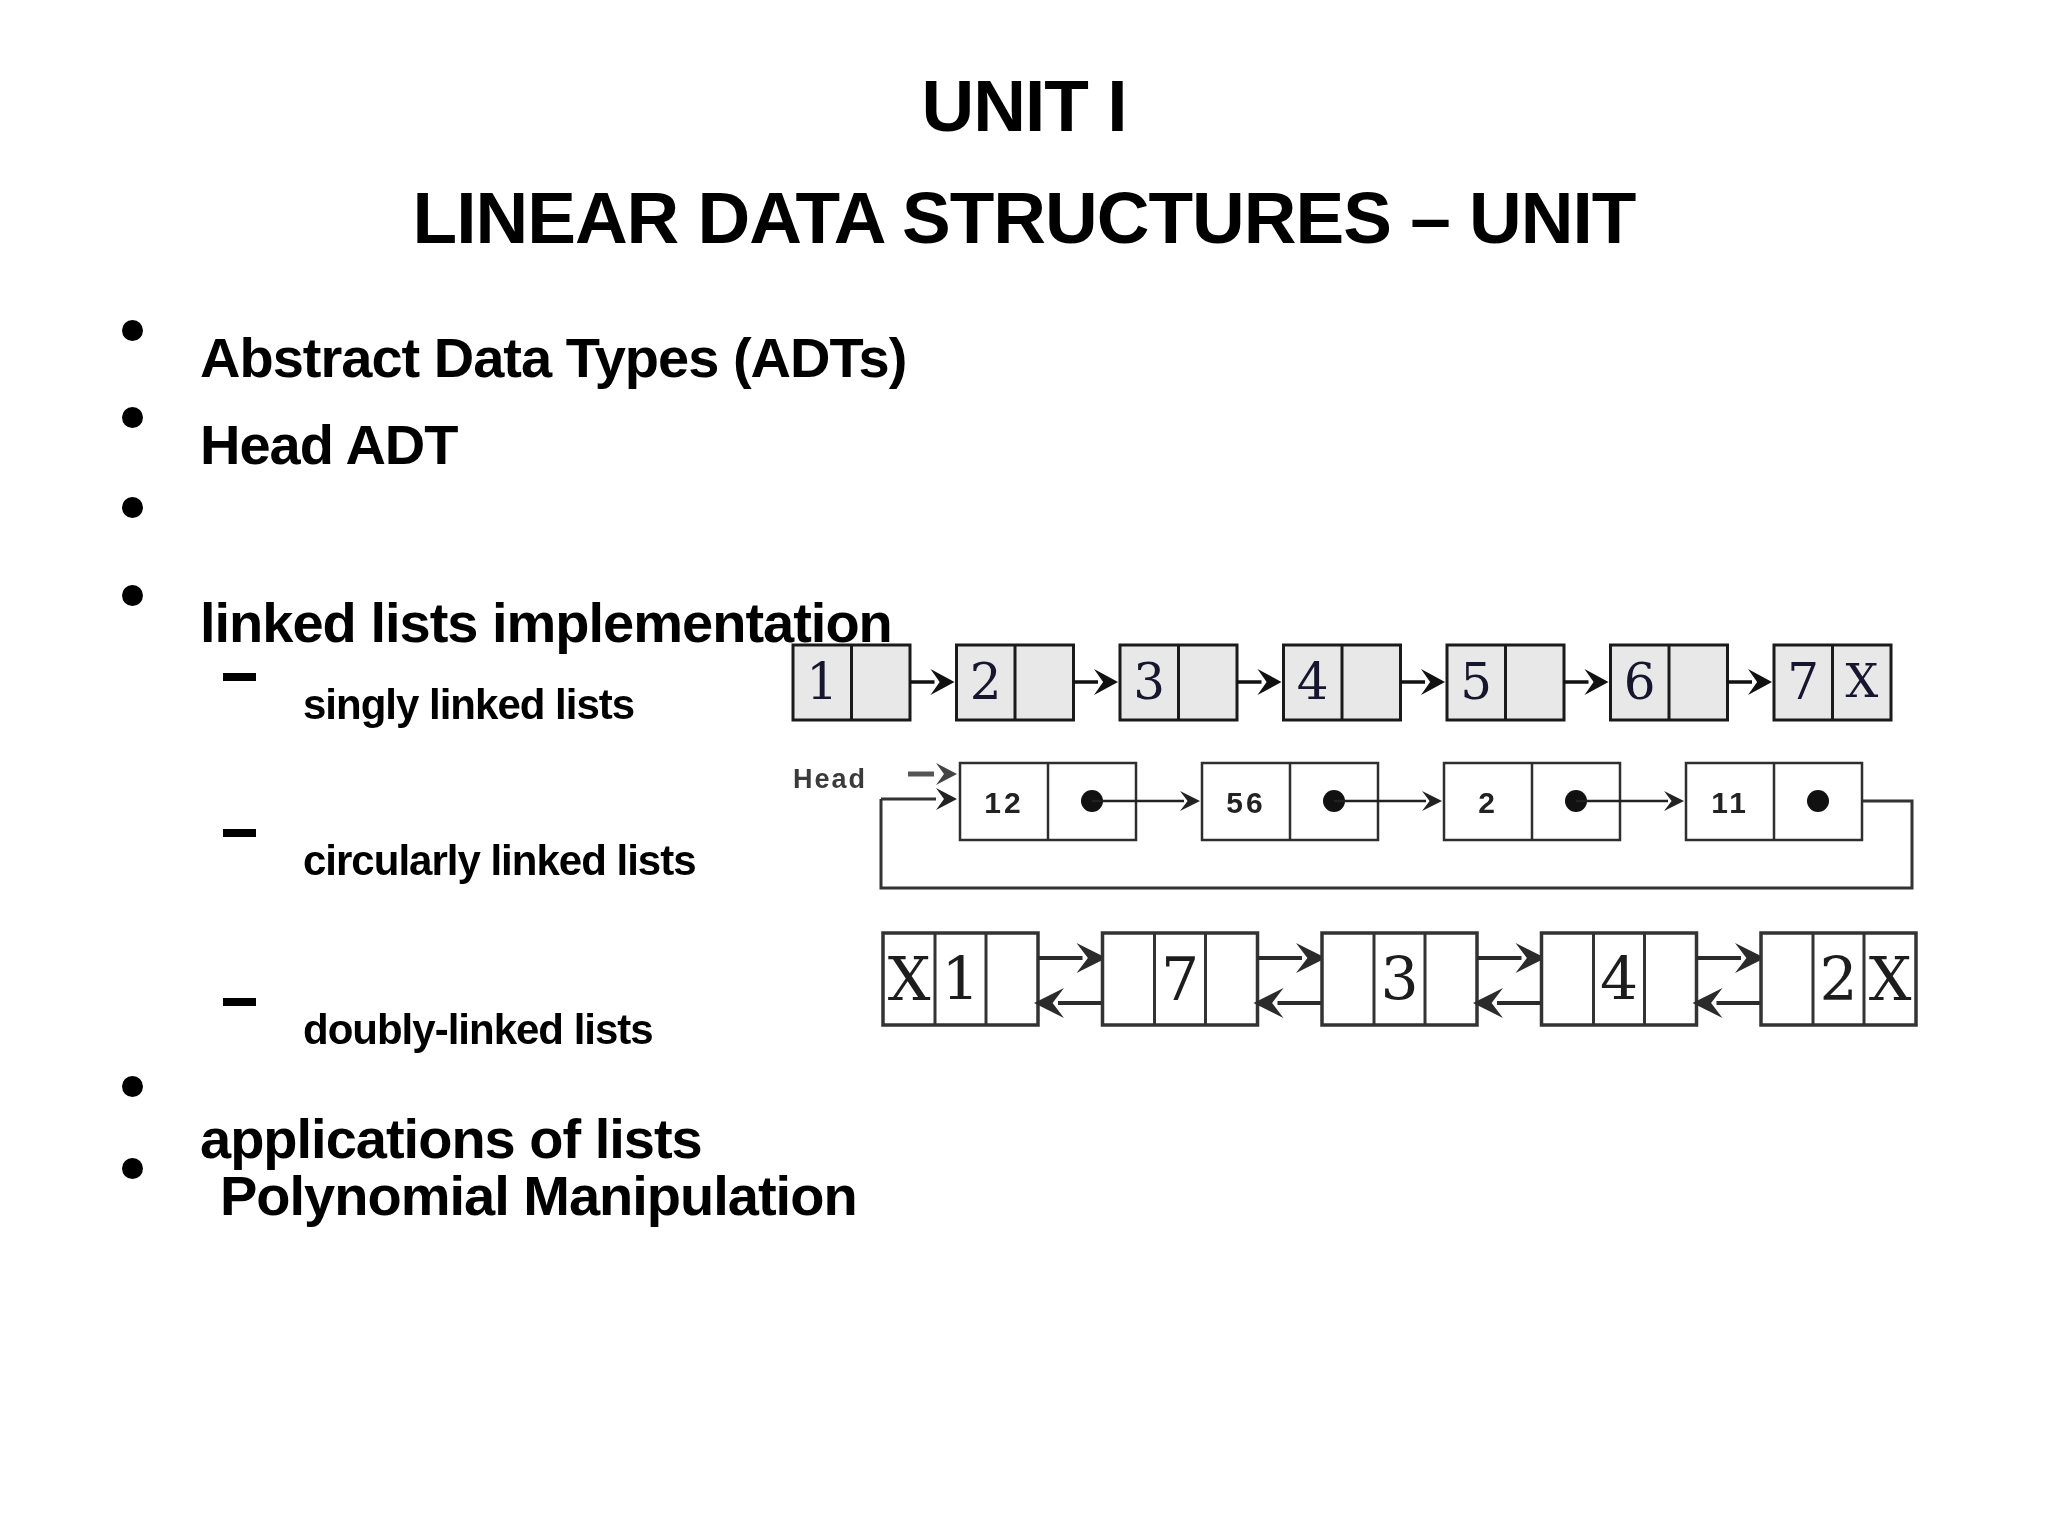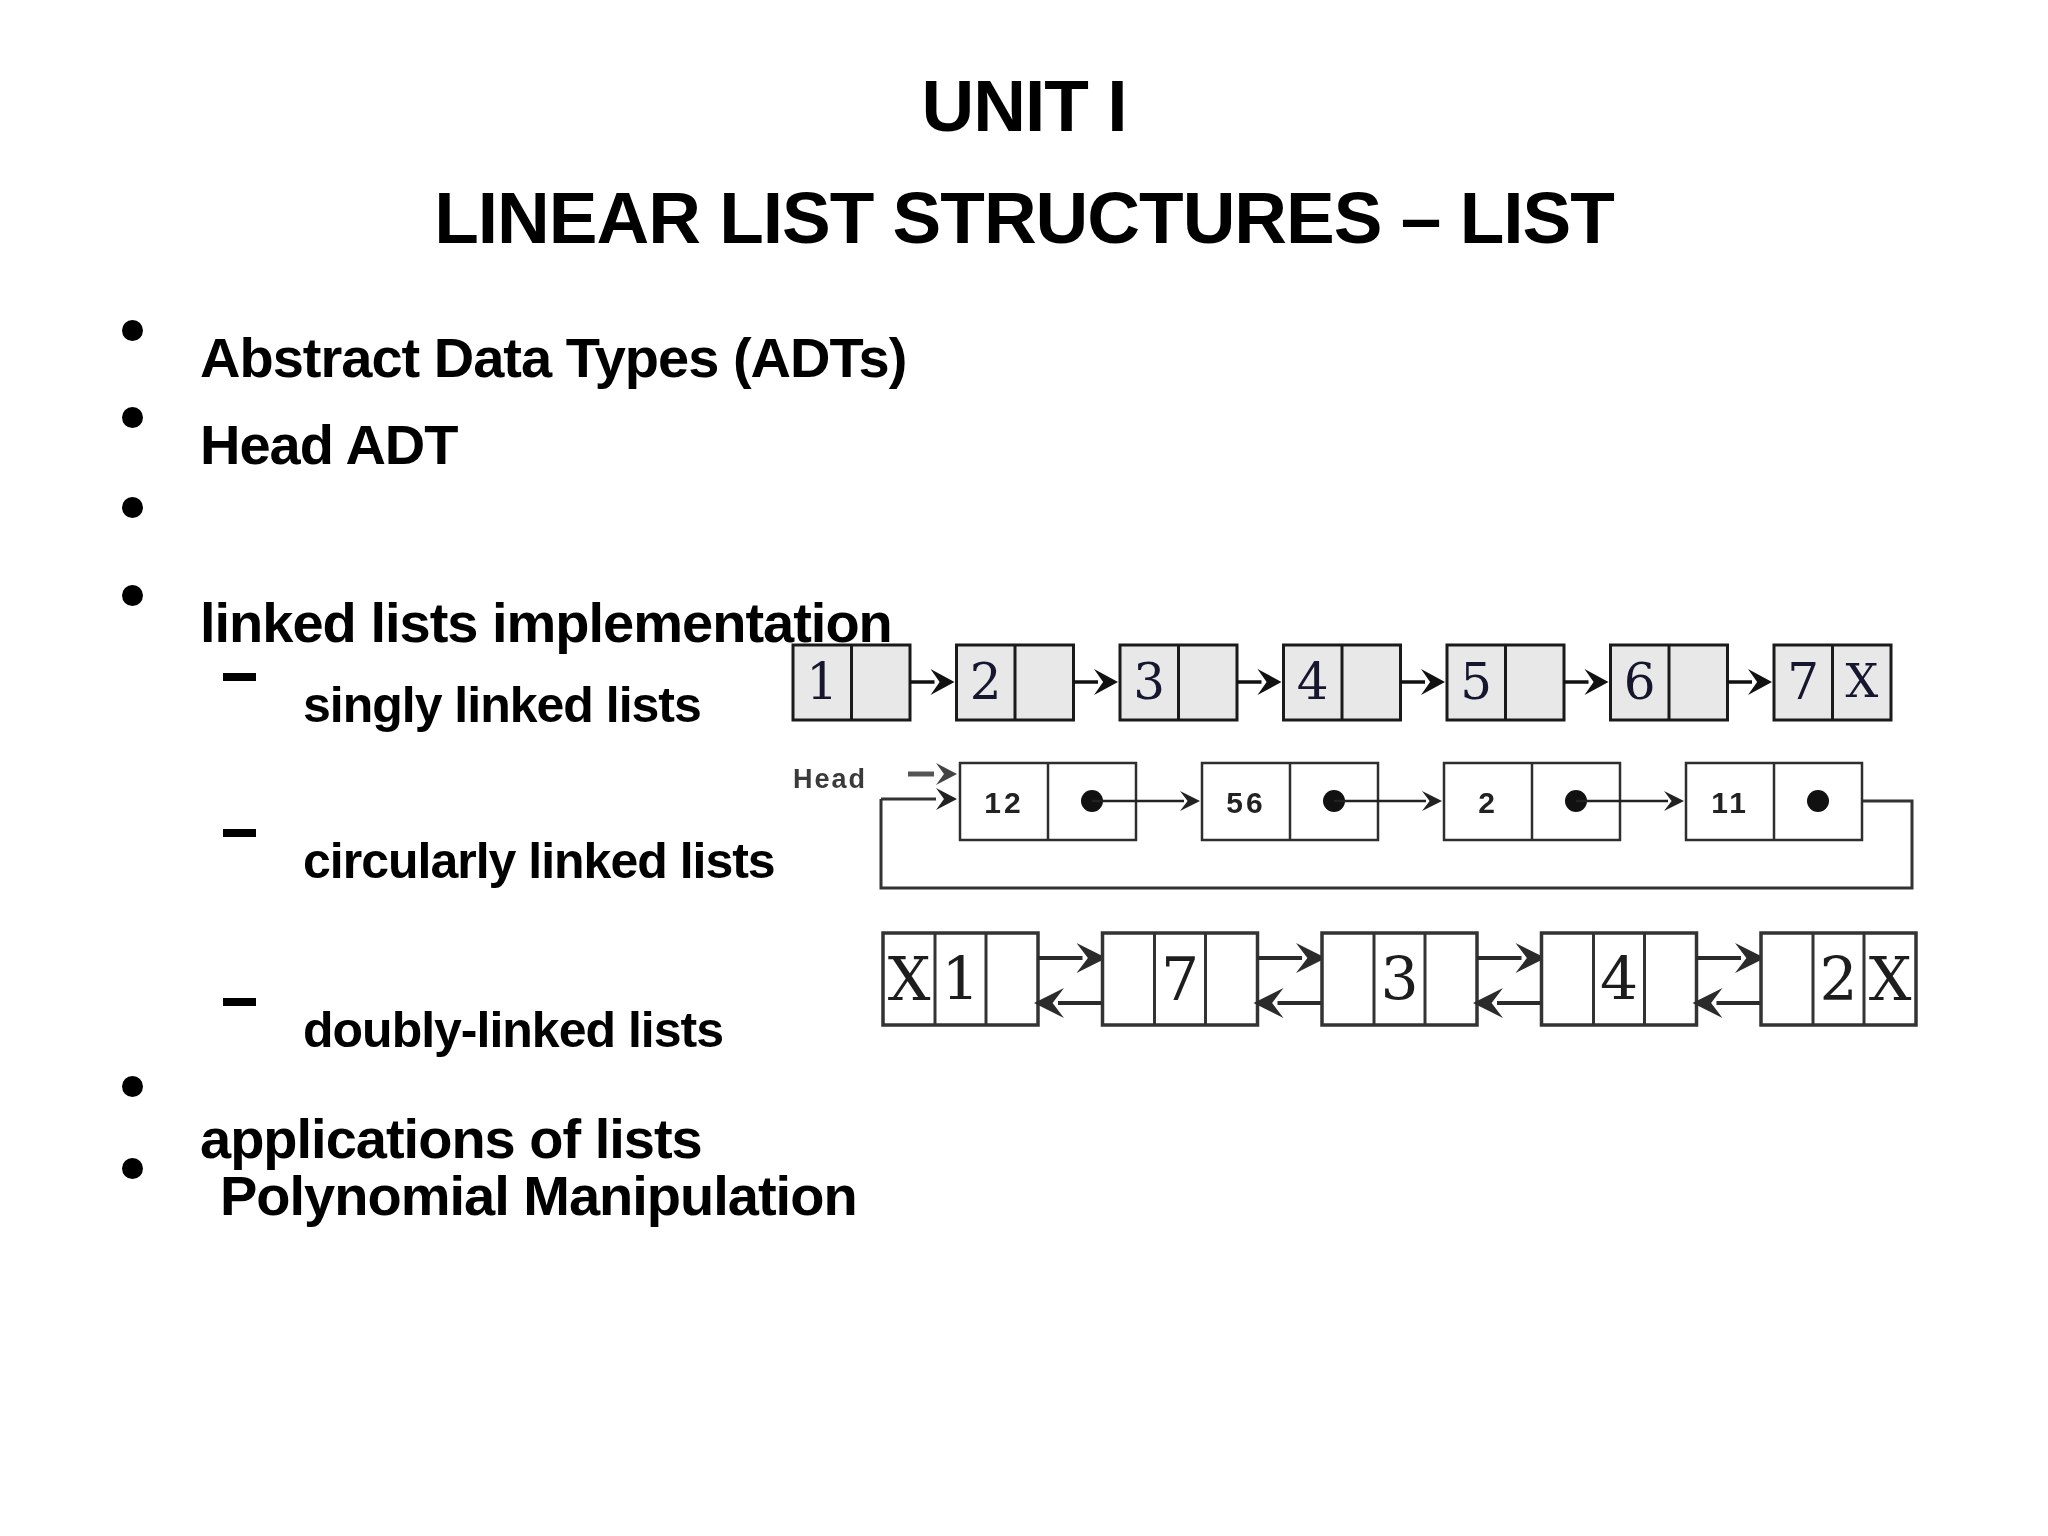--- a/index.html
+++ b/index.html
@@ -11,38 +11,38 @@
     position:absolute; left:0; width:100%; text-align:center;
     font-weight:bold; font-size:73px; letter-spacing:-1px; line-height:80px;
     white-space:nowrap;
   }
   .t1 { top:66px; }
   .t2 { top:178px; }
   .line {
     position:absolute; font-weight:bold; white-space:nowrap; letter-spacing:-1px;margin-top:28px;
   }
   .main { font-size:56px; line-height:64px; left:200px; }
-  .sub  { font-size:50px; line-height:56px; left:303px;text-align:center; }
+  .sub  { font-size:42px; line-height:56px; left:303px;text-align:center; }
   .indent-extra { left:220px; }
   .dot {
     position:absolute; left:122px; width:21px; height:21px;
     background:#000; border-radius:50%;
   }
   .dash {
     position:absolute; left:223px; width:33px; height:8px; background:#000;
   }
   .dgm { position:absolute; }
 </style>
 </head>
 <body>
 
 <div class="slide">
 
   <div class="title t1">UNIT I</div>
-  <div class="title t2">LINEAR LIST STRUCTURES – LIST</div>
+  <div class="title t2">LINEAR DATA STRUCTURES – UNIT</div>
 
   <span class="dot" style="top:320px"></span>
   <span class="dot" style="top:407px"></span>
   <span class="dot" style="top:497px"></span>
   <span class="dot" style="top:585px"></span>
   <span class="dot" style="top:1076px"></span>
   <span class="dot" style="top:1158px"></span>
 
   <span class="dash" style="top:673px"></span>
   <span class="dash" style="top:829px"></span>

